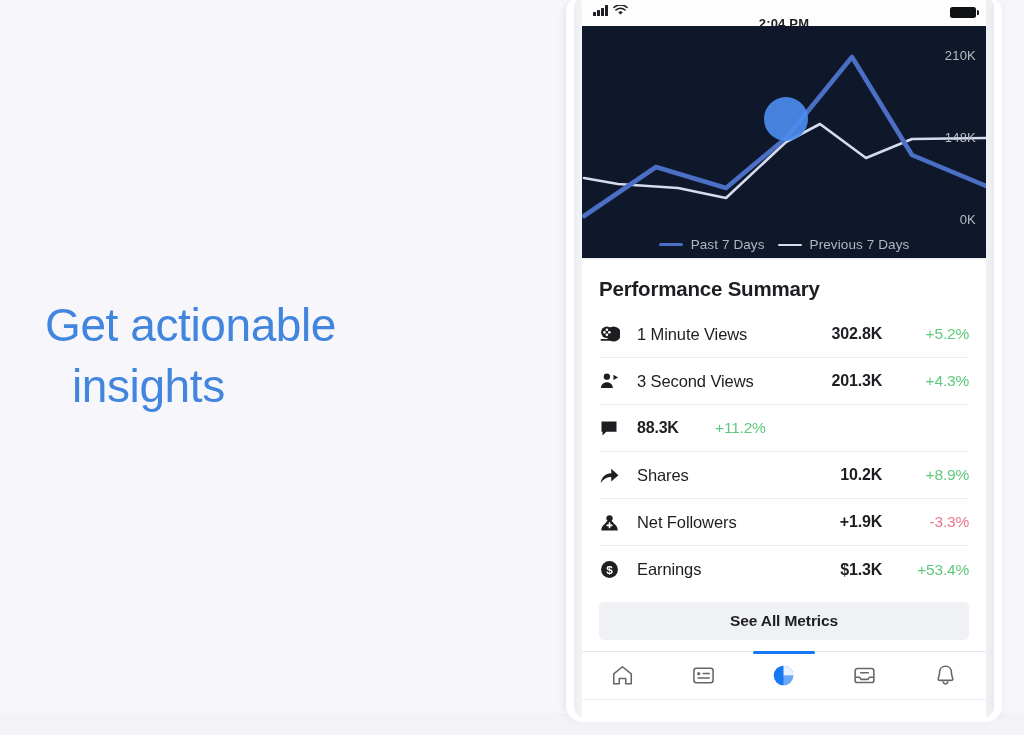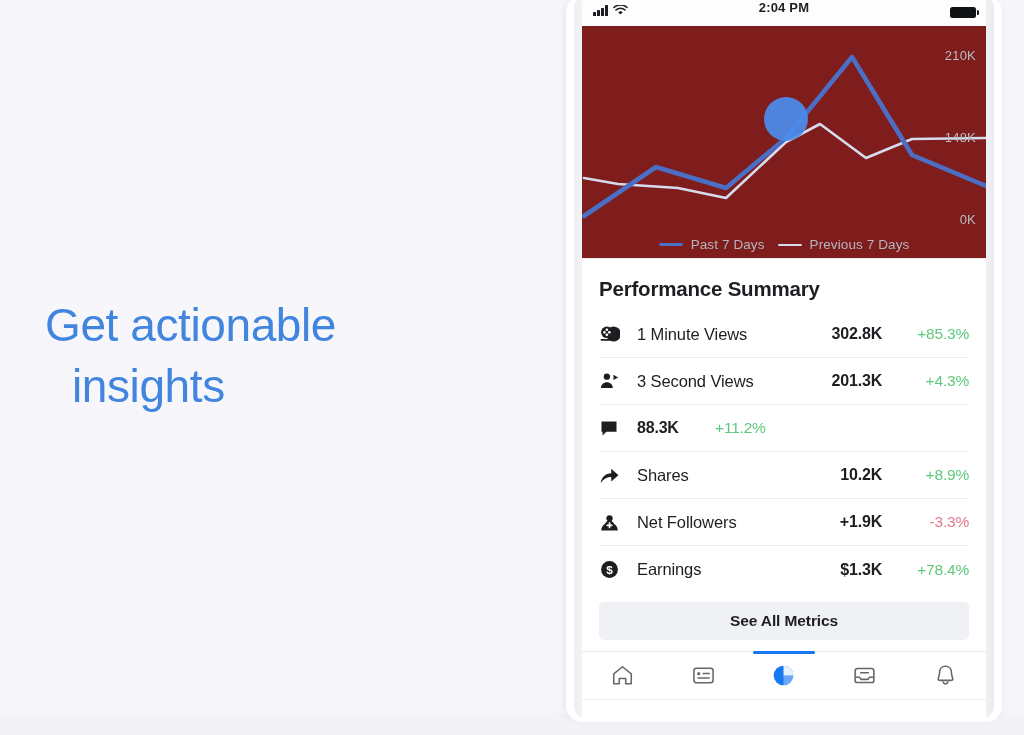--- a/index.html
+++ b/index.html
@@ -49,41 +49,41 @@
   }
 
   
   .statusbar {
     position:relative; height:26px; width:100%;
     background:#fdfdfd;
     display:flex; align-items:center;
   }
   .sb-left { position:absolute; left:11px; top:5px; display:flex; align-items:center; gap:5px; }
   .sb-time {
-    position:absolute; left:0; right:0; top:0; text-align:center;
+    position:absolute; left:0; right:0; top:16px; text-align:center;
     font-size:13px; font-weight:700; color:#1c1e21; letter-spacing:0.2px;
   }
   .sb-right { position:absolute; right:10px; top:7px; display:flex; align-items:center; }
 
   .bars { display:flex; align-items:flex-end; gap:1.4px; height:11px; }
   .bars i { display:block; width:2.6px; background:#1c1e21; border-radius:0.5px; }
   .bars i:nth-child(1){height:4px;} .bars i:nth-child(2){height:6px;}
   .bars i:nth-child(3){height:8.5px;} .bars i:nth-child(4){height:11px;}
 
   .battery {
     width:26px; height:11px; border-radius:2.5px; background:#111214;
     position:relative;
   }
   .battery::after{
     content:""; position:absolute; right:-3px; top:3px;
     width:2.5px; height:5px; border-radius:0 1.5px 1.5px 0; background:#111214;
   }
 
   
-  .chart-card { position:relative; width:100%; height:232px; background:#7f1d1d; }
+  .chart-card { position:relative; width:100%; height:232px; background:#0f172a; }
   .chart-svg { position:absolute; left:0; top:0; }
   .ytick {
     position:absolute; right:10px;
     font-size:13px; color:#b9bcc4; font-weight:400; letter-spacing:0.2px;
   }
   .legend {
     position:absolute; left:0; right:0; bottom:6px;
     display:flex; justify-content:center; align-items:center; gap:13px;
   }
   .lg { display:flex; align-items:center; gap:8px; }
@@ -220,21 +220,21 @@
             <path d="M22 19h-9.2a8.5 8.5 0 1 0-2.6-2H2v2h20z" fill="#1c1e21"></path>
             <circle cx="9" cy="9.5" r="6.6" fill="#1c1e21"></circle>
             <circle cx="9" cy="6.6" r="1.5" fill="#fff"></circle>
             <circle cx="9" cy="12.4" r="1.5" fill="#fff"></circle>
             <circle cx="6.2" cy="9.5" r="1.5" fill="#fff"></circle>
             <circle cx="11.8" cy="9.5" r="1.5" fill="#fff"></circle>
           </svg>
         </span>
         <span class="m-label">1 Minute Views</span>
         <span class="m-value">302.8K</span>
-        <span class="m-delta up">+85.3%</span>
+        <span class="m-delta up">+5.2%</span>
       </div>
 
       <div class="metric-row">
         <span class="m-icon">
           <svg width="21" height="21" viewBox="0 0 24 24">
             <circle cx="9" cy="6.5" r="3.6" fill="#1c1e21"></circle>
             <path d="M2.2 19.5c0-3.9 3.1-6.6 6.8-6.6s6.8 2.7 6.8 6.6z" fill="#1c1e21"></path>
             <path d="M16.6 4.2l5.2 3.1-5.2 3.1z" fill="#1c1e21"></path>
           </svg>
         </span>
@@ -281,21 +281,21 @@
 
       <div class="metric-row">
         <span class="m-icon">
           <svg width="21" height="21" viewBox="0 0 24 24">
             <circle cx="12" cy="12" r="9.6" fill="#1c1e21"></circle>
             <text x="12" y="17.2" font-family="Liberation Sans, sans-serif" font-size="13.5" font-weight="700" fill="#fff" text-anchor="middle">$</text>
           </svg>
         </span>
         <span class="m-label">Earnings</span>
         <span class="m-value">$1.3K</span>
-        <span class="m-delta up">+78.4%</span>
+        <span class="m-delta up">+53.4%</span>
       </div>
     </div>
 
     <div class="see-all-wrap">
       <button class="see-all">See All Metrics</button>
     </div>
 
     <div class="tabbar">
 
       <div class="tab">

